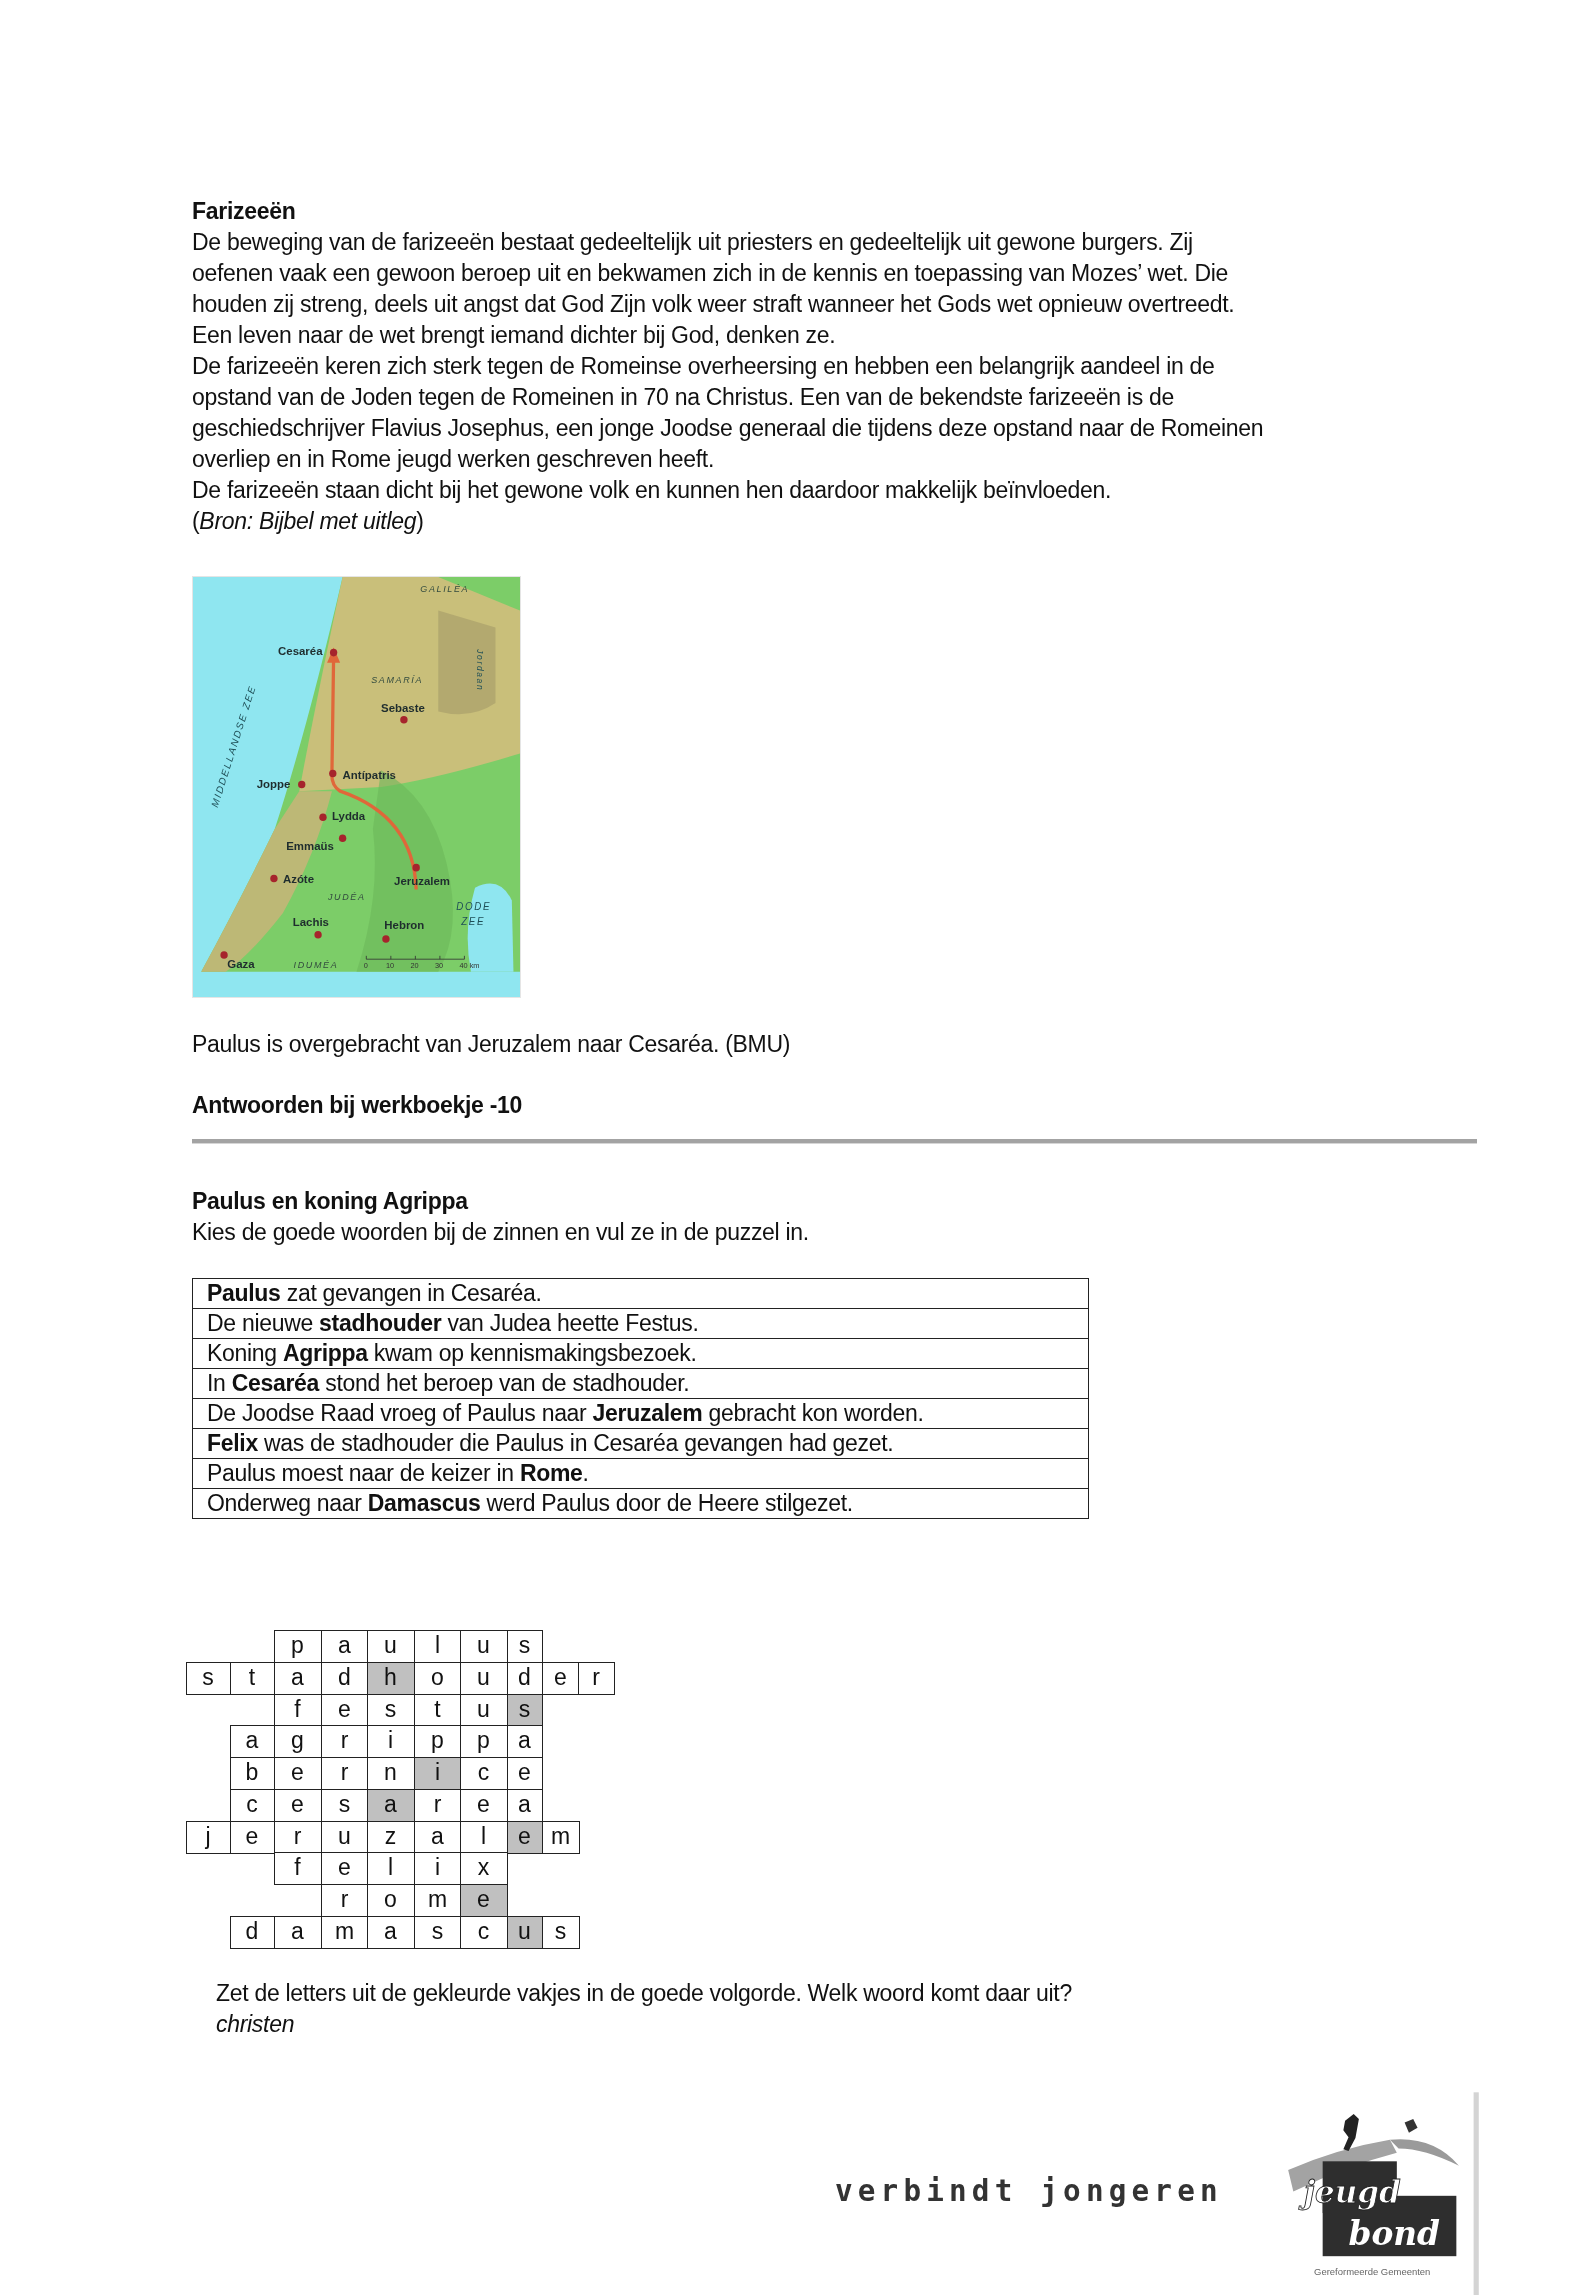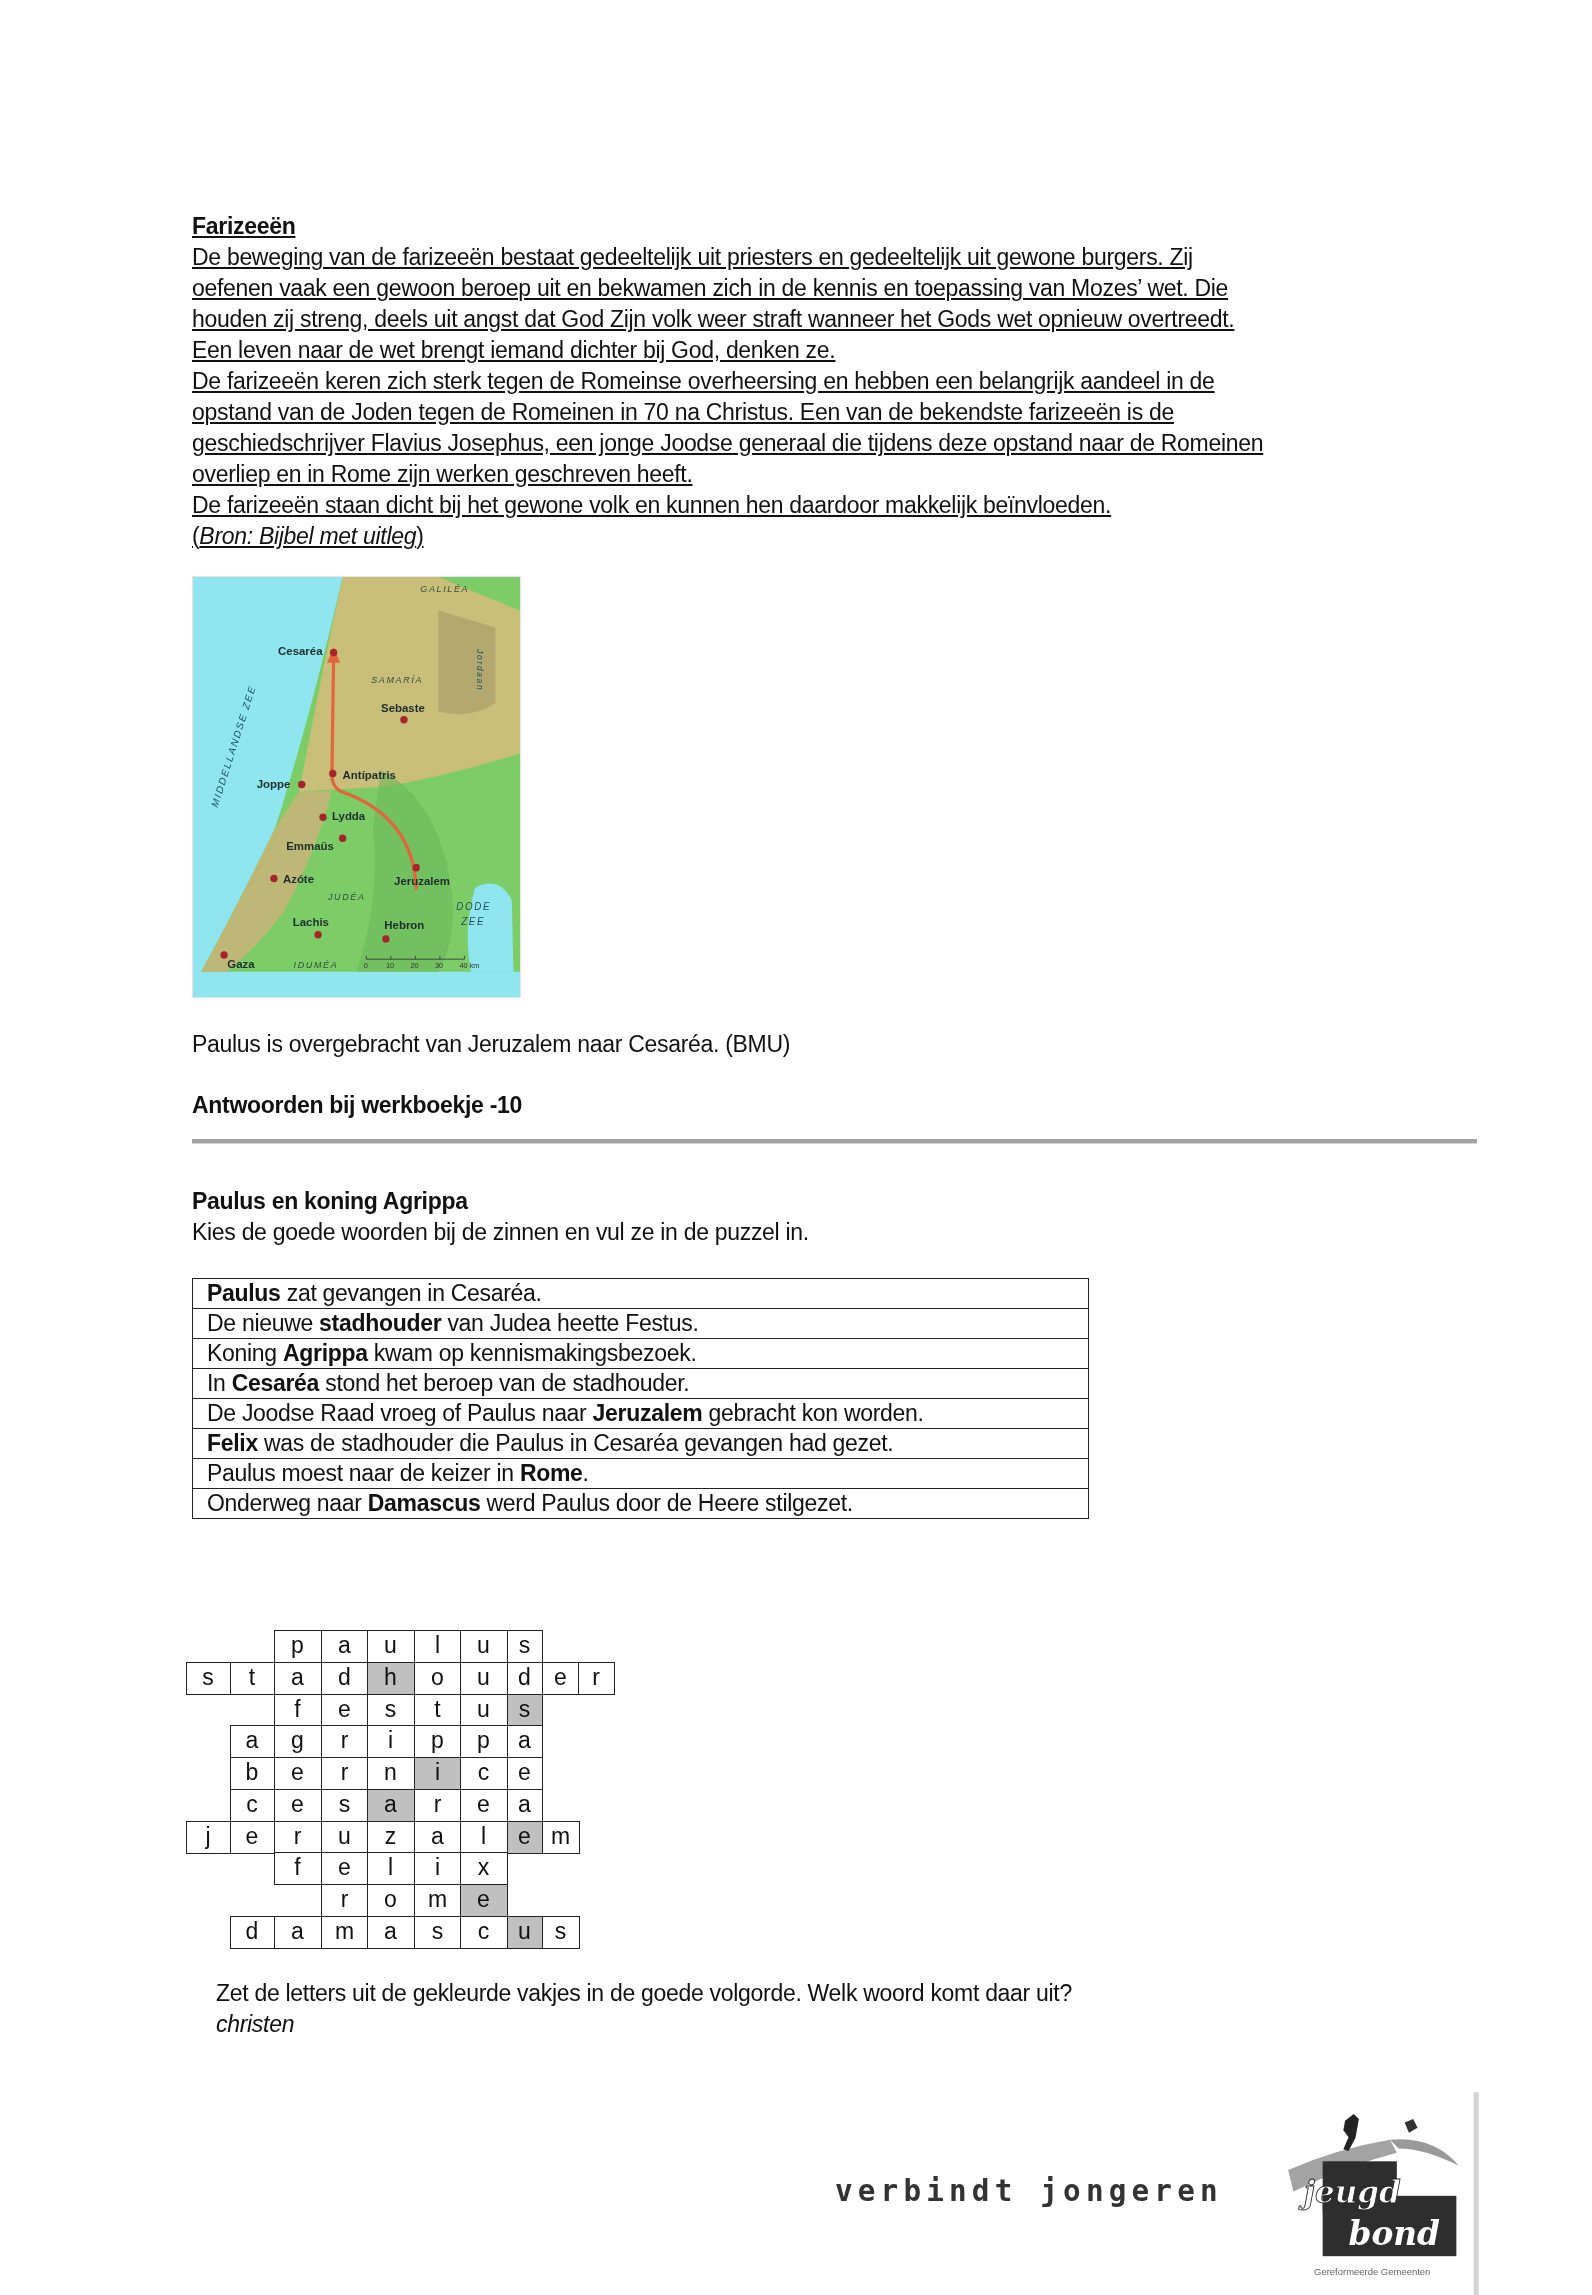--- a/index.html
+++ b/index.html
@@ -3,21 +3,21 @@
 <meta charset="utf-8">
 <style>
   html, body { margin: 0; padding: 0; background: #ffffff; }
   body { width: 1592px; height: 2295px; position: relative; overflow: hidden;
          font-family: "Liberation Sans", "DejaVu Sans", sans-serif; color: #111; }
   .page { position: absolute; left: 192px; top: 0; width: 1286px; }
   .txt { font-size: 23px; line-height: 31px; letter-spacing: -0.3px; }
   .b { font-weight: bold; }
   .i { font-style: italic; }
 
-  #sec1 { position: absolute; top: 211px; left: 0; text-decoration: underline; }
+  #sec1 { position: absolute; top: 196px; left: 0; }
   #map { position: absolute; top: 576px; left: 0; width: 327px; height: 420px;
          border: 0.9px solid #e5e5e5; overflow: hidden; }
   #caption { position: absolute; top: 1029px; left: 0; }
   #answers-title { position: absolute; top: 1090px; left: 0; }
   #rule { position: absolute; top: 1139px; left: 0; width: 1285px; height: 4.3px;
           background: #a3a3a3; border-bottom: 0.9px solid #d6d6d6; }
   #puzzle-head { position: absolute; top: 1186px; left: 0; }
 
   #clue-table { position: absolute; top: 1278px; left: 0; border-collapse: collapse;
                 width: 897px; }
@@ -42,21 +42,21 @@
 
   <div id="sec1" class="txt">
     <div class="b">Farizeeën</div>
     <div>De beweging van de farizeeën bestaat gedeeltelijk uit priesters en gedeeltelijk uit gewone burgers. Zij</div>
     <div>oefenen vaak een gewoon beroep uit en bekwamen zich in de kennis en toepassing van Mozes’ wet. Die</div>
     <div>houden zij streng, deels uit angst dat God Zijn volk weer straft wanneer het Gods wet opnieuw overtreedt.</div>
     <div>Een leven naar de wet brengt iemand dichter bij God, denken ze.</div>
     <div>De farizeeën keren zich sterk tegen de Romeinse overheersing en hebben een belangrijk aandeel in de</div>
     <div>opstand van de Joden tegen de Romeinen in 70 na Christus. Een van de bekendste farizeeën is de</div>
     <div>geschiedschrijver Flavius Josephus, een jonge Joodse generaal die tijdens deze opstand naar de Romeinen</div>
-    <div>overliep en in Rome zijn werken geschreven heeft.</div>
+    <div>overliep en in Rome jeugd werken geschreven heeft.</div>
     <div>De farizeeën staan dicht bij het gewone volk en kunnen hen daardoor makkelijk beïnvloeden.</div>
     <div><span>(</span><span class="i">Bron: Bijbel met uitleg</span><span>)</span></div>
   </div>
 
   <div id="map">
     <svg width="327" height="420" viewBox="0 0 400 500" preserveAspectRatio="none" font-family="Liberation Sans, sans-serif">
       <rect width="400" height="500" fill="#8fe6f0"></rect>
 
       <path d="M183 0 L400 0 L400 470 L10 470 Q60 380 100 300 Q140 180 183 0 Z" fill="#7ccd68"></path>
 

